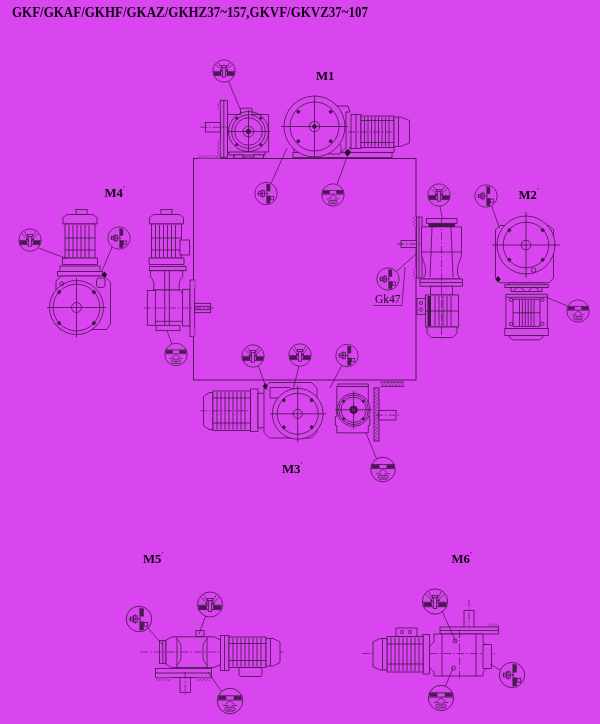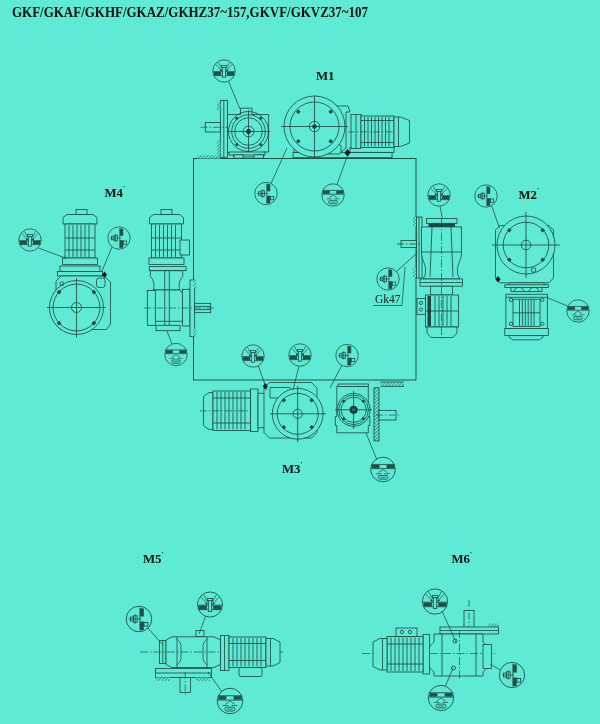--- a/index.html
+++ b/index.html
@@ -1,16 +1,16 @@
 <!DOCTYPE html>
 <html><head>
 <meta charset="utf-8">
 <style>
   html,body{margin:0;padding:0;background:#ffffff;}
-  .page{width:600px;height:724px;position:relative;background:#5eead4;overflow:hidden;}
+  .page{width:600px;height:724px;position:relative;background:#d946ef;overflow:hidden;}
   svg{display:block;mix-blend-mode:multiply;}
   text{font-family:"Liberation Serif", serif;}
 </style>
 </head>
 <body>
 <div class="page">
 <svg width="600" height="724" viewBox="0 0 600 724">
 <defs>
 
 <pattern id="hatch" width="2.4" height="2.4" patternUnits="userSpaceOnUse" patternTransform="rotate(45)">

